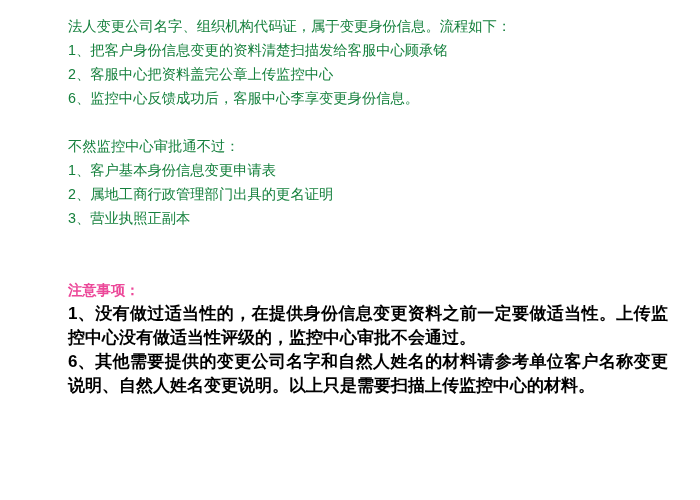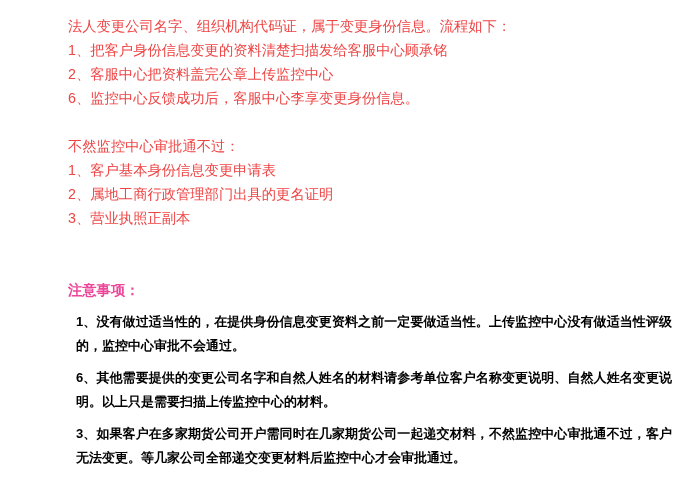--- a/index.html
+++ b/index.html
@@ -17,40 +17,40 @@
     position: relative;
     width: 700px;
     height: 500px;
     box-sizing: border-box;
     padding: 14px 20px 0 68px;
     background: #ffffff;
   }
   .line {
     font-size: 14.3px;
     line-height: 24px;
-    color: #ef4444;
+    color: #15803d;
     white-space: pre;
     letter-spacing: 0px;
   }
   .blank {
     height: 24px;
   }
   .section-heading {
     font-size: 14.3px;
     line-height: 24px;
     color: #ec4899;
     font-weight: bold;
     white-space: pre;
   }
   .note-block {
-    font-size: 13px;
+    font-size: 17px;
     line-height: 24px;
     color: #000000;
     font-weight: bold;
-    margin: 8px;
+    margin: 0;
     padding: 0;
     text-align: justify;
     text-justify: inter-ideograph;
     max-width: 600px;
   }
 </style>
 </head>
 <body>
 
 <div id="page">
@@ -66,15 +66,14 @@
   <div class="line">1、客户基本身份信息变更申请表</div>
   <div class="line">2、属地工商行政管理部门出具的更名证明</div>
   <div class="line">3、营业执照正副本</div>
 
   <div class="blank"></div>
   <div class="blank"></div>
 
   <div class="section-heading">注意事项：</div>
   <p class="note-block">1、没有做过适当性的，在提供身份信息变更资料之前一定要做适当性。上传监控中心没有做适当性评级的，监控中心审批不会通过。</p>
   <p class="note-block">6、其他需要提供的变更公司名字和自然人姓名的材料请参考单位客户名称变更说明、自然人姓名变更说明。以上只是需要扫描上传监控中心的材料。</p>
-  <p class="note-block">3、如果客户在多家期货公司开户需同时在几家期货公司一起递交材料，不然监控中心审批通不过，客户无法变更。等几家公司全部递交变更材料后监控中心才会审批通过。</p>
 
 </div>
 
 </body></html>

